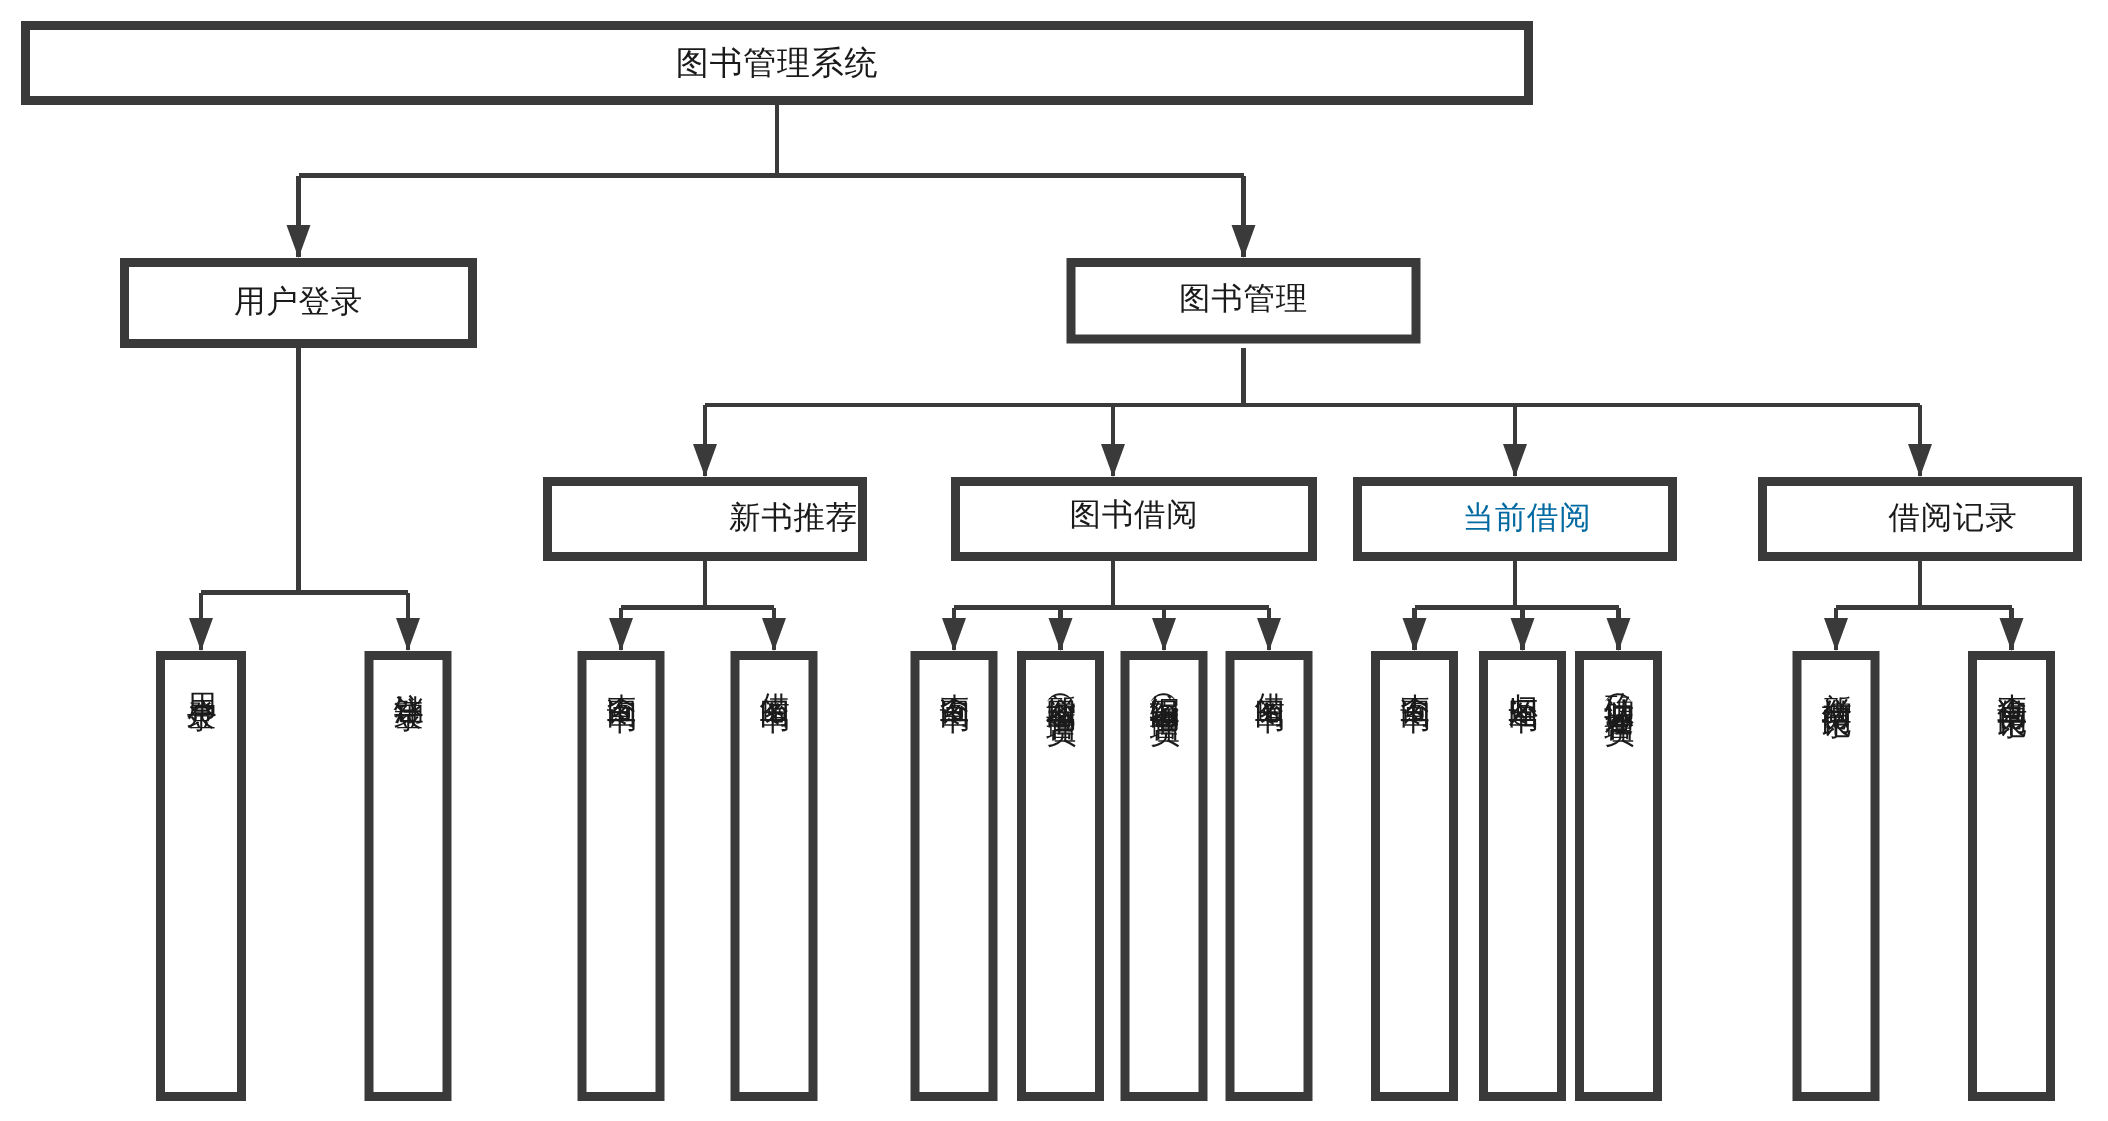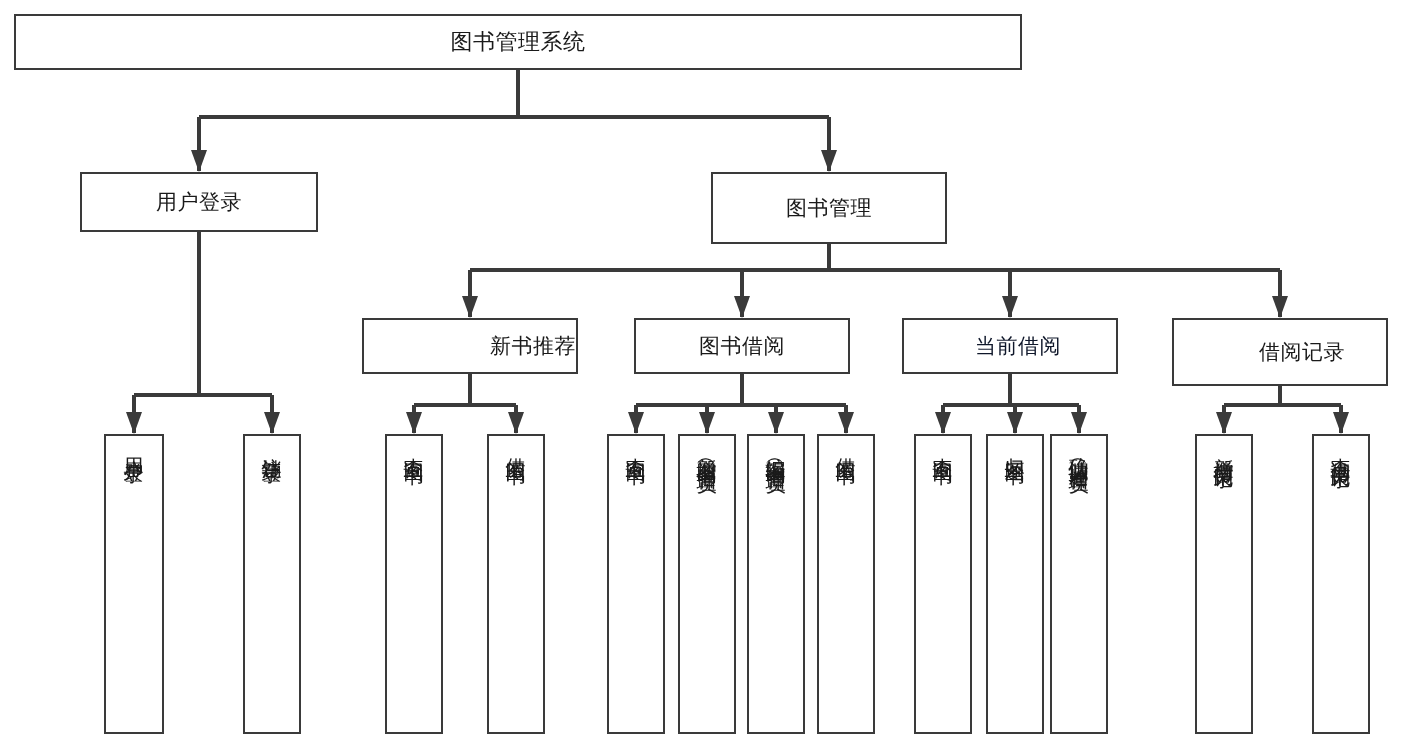--- a/index.html
+++ b/index.html
@@ -19,21 +19,21 @@
   }
   #diagram-svg {
     position: absolute;
     left: 0;
     top: 0;
   }
   .node-box {
     position: absolute;
     box-sizing: border-box;
     background: #ffffff;
-    border: 2px solid #6d28d9;
+    border: 6px solid #6d28d9;
     display: flex;
     align-items: center;
     justify-content: center;
     overflow: hidden;
   }
   .node-label {
     color: #1a1a1a;
     text-align: center;
     line-height: 1.18;
     white-space: pre-wrap;
@@ -124,33 +124,33 @@
       <line x1="1341" y1="405" x2="1341" y2="433" stroke="#3a3a3a" stroke-width="3.2" shape-rendering="crispEdges"></line>
       <path d="M 1333 412 L 1349 412 L 1341 434 Z" fill="#3a3a3a"></path>
     </svg>
   <div id="node-layer">
       <div class="node-box node-h node-root" style="left: 14px; top: 14px; width: 1008px; height: 56px; border-color: rgb(58, 58, 58);">
         <div class="node-label" style="color: rgb(26, 26, 26);">图书管理系统</div>
       </div>
       <div class="node-box node-h" style="left: 80px; top: 172px; width: 238px; height: 60px; border-color: rgb(58, 58, 58);">
         <div class="node-label" style="color: rgb(26, 26, 26);">用户登录</div>
       </div>
-      <div class="node-box node-h" style="left: 711px; top: 172px; width: 236px; height: 72px; border-color: rgb(58, 58, 58);">
+      <div class="node-box node-h" style="left: 711px; top: 172px; width: 236px; height: 57px; border-color: rgb(58, 58, 58);">
         <div class="node-label" style="color: rgb(26, 26, 26);">图书管理</div>
       </div>
       <div class="node-box node-h" style="left: 362px; top: 318px; width: 216px; height: 56px; border-color: rgb(58, 58, 58); justify-content: flex-end;">
         <div class="node-label" style="color: rgb(26, 26, 26);">新书推荐</div>
       </div>
-      <div class="node-box node-h" style="left: 634px; top: 318px; width: 216px; height: 56px; border-color: rgb(58, 58, 58);">
+      <div class="node-box node-h" style="left: 634px; top: 318px; width: 244px; height: 56px; border-color: rgb(58, 58, 58); font-family: Liberation Mono, monospace;">
         <div class="node-label" style="color: rgb(26, 26, 26);">图书借阅</div>
       </div>
       <div class="node-box node-h" style="left: 902px; top: 318px; width: 216px; height: 56px; border-color: rgb(58, 58, 58);">
-        <div class="node-label" style="color: #0f172a; margin-left: 16px;">当前借阅</div>
+        <div class="node-label" style="color: #0369a1; margin-left: 16px;">当前借阅</div>
       </div>
-      <div class="node-box node-h" style="left: 1172px; top: 318px; width: 216px; height: 68px; border-color: rgb(58, 58, 58); padding-left: 44px;">
+      <div class="node-box node-h" style="left: 1172px; top: 318px; width: 216px; height: 56px; border-color: rgb(58, 58, 58); padding-left: 44px;">
         <div class="node-label" style="color: rgb(26, 26, 26);">借阅记录</div>
       </div>
       <div class="node-box node-v" style="left: 104px; top: 434px; width: 60px; height: 300px; border-color: rgb(58, 58, 58);">
         <div class="node-label" style="color: rgb(26, 26, 26);">用户登录</div>
       </div>
       <div class="node-box node-v" style="left: 243px; top: 434px; width: 58px; height: 300px; border-color: rgb(58, 58, 58);">
         <div class="node-label" style="color: rgb(26, 26, 26);">注销登录</div>
       </div>
       <div class="node-box node-v" style="left: 385px; top: 434px; width: 58px; height: 300px; border-color: rgb(58, 58, 58);">
         <div class="node-label" style="color: rgb(26, 26, 26);">查询图书</div>

